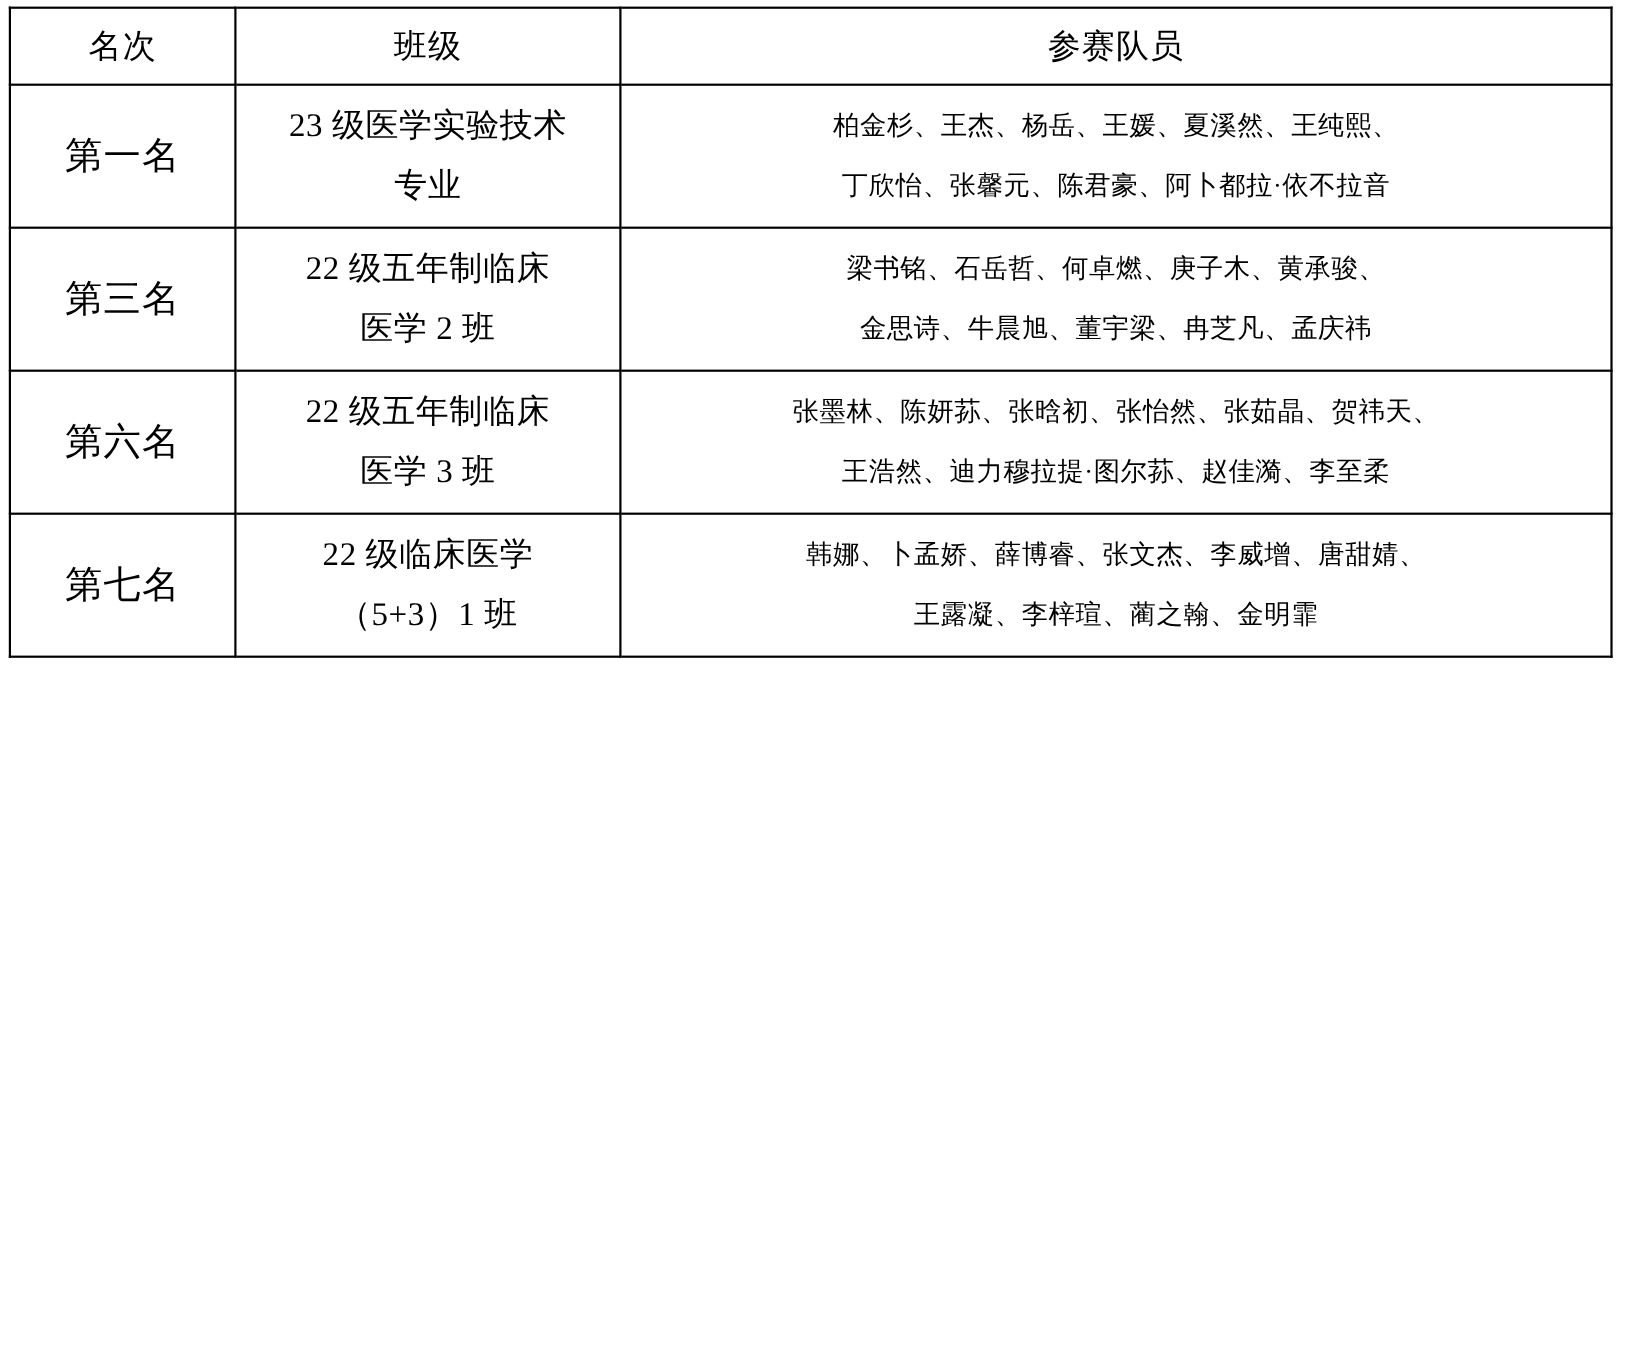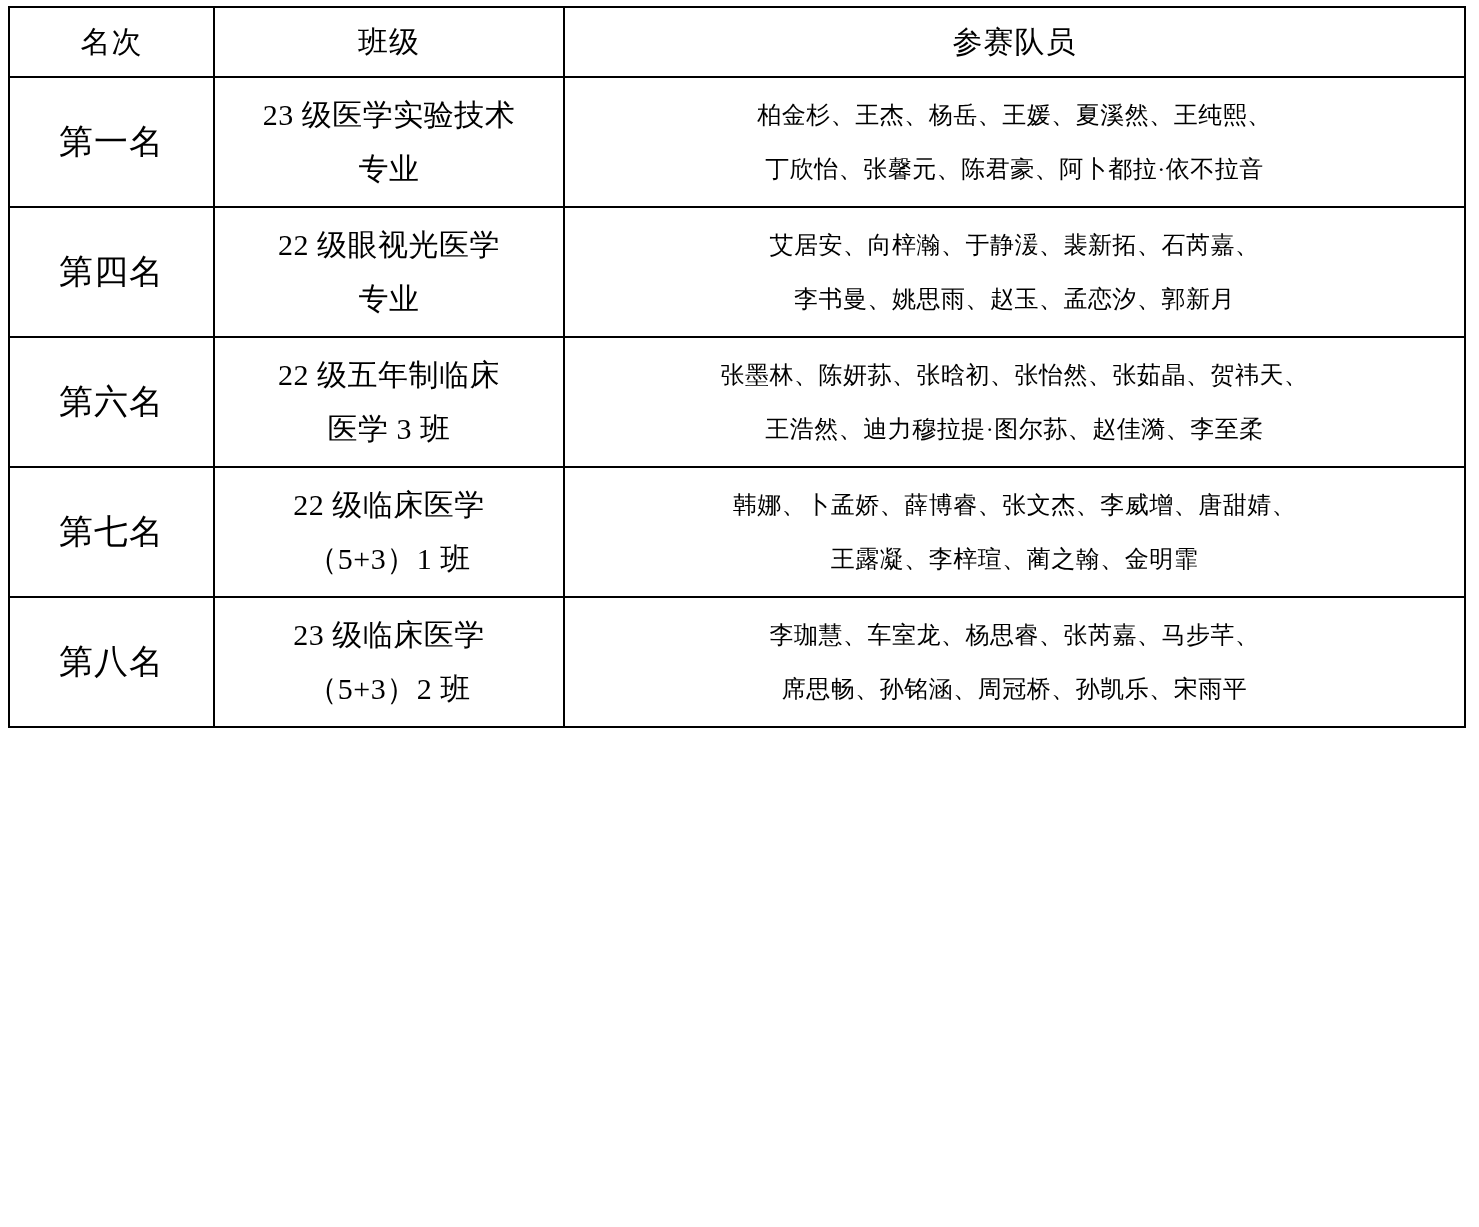--- a/index.html
+++ b/index.html
@@ -83,28 +83,28 @@
         <td class="class-cell">
           <span class="line">23 级医学实验技术</span>
           <span class="line">专业</span>
         </td>
         <td class="team-cell">
           <span class="line">柏金杉、王杰、杨岳、王媛、夏溪然、王纯熙、</span>
           <span class="line">丁欣怡、张馨元、陈君豪、阿卜都拉·依不拉音</span>
         </td>
       </tr>
       <tr>
-        <td class="rank-cell">第四名</td>
+        <td class="rank-cell">第三名</td>
         <td class="class-cell">
-          <span class="line">22 级眼视光医学</span>
-          <span class="line">专业</span>
+          <span class="line">22 级五年制临床</span>
+          <span class="line">医学 2 班</span>
         </td>
         <td class="team-cell">
-          <span class="line">艾居安、向梓瀚、于静湲、裴新拓、石芮嘉、</span>
-          <span class="line">李书曼、姚思雨、赵玉、孟恋汐、郭新月</span>
+          <span class="line">梁书铭、石岳哲、何卓燃、庚子木、黄承骏、</span>
+          <span class="line">金思诗、牛晨旭、董宇梁、冉芝凡、孟庆祎</span>
         </td>
       </tr>
       <tr>
         <td class="rank-cell">第六名</td>
         <td class="class-cell">
           <span class="line">22 级五年制临床</span>
           <span class="line">医学 3 班</span>
         </td>
         <td class="team-cell">
           <span class="line">张墨林、陈妍荪、张晗初、张怡然、张茹晶、贺祎天、</span>
@@ -115,26 +115,15 @@
         <td class="rank-cell">第七名</td>
         <td class="class-cell">
           <span class="line">22 级临床医学</span>
           <span class="line">（5+3）1 班</span>
         </td>
         <td class="team-cell">
           <span class="line">韩娜、卜孟娇、薛博睿、张文杰、李威增、唐甜婧、</span>
           <span class="line">王露凝、李梓瑄、蔺之翰、金明霏</span>
         </td>
       </tr>
-      <tr>
-        <td class="rank-cell">第八名</td>
-        <td class="class-cell">
-          <span class="line">23 级临床医学</span>
-          <span class="line">（5+3）2 班</span>
-        </td>
-        <td class="team-cell">
-          <span class="line">李珈慧、车室龙、杨思睿、张芮嘉、马步芊、</span>
-          <span class="line">席思畅、孙铭涵、周冠桥、孙凯乐、宋雨平</span>
-        </td>
-      </tr>
     </tbody>
   </table>
 </div>
 
 </body></html>

